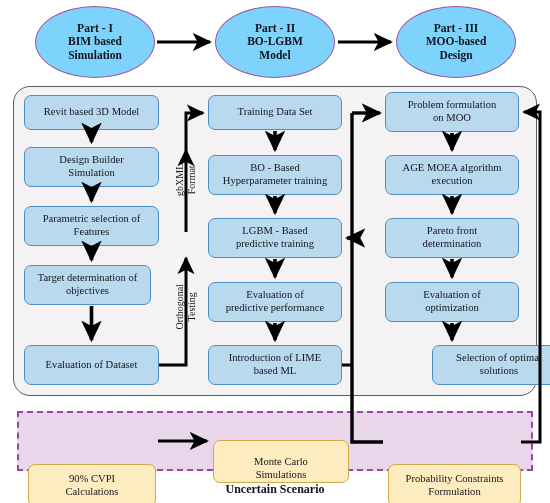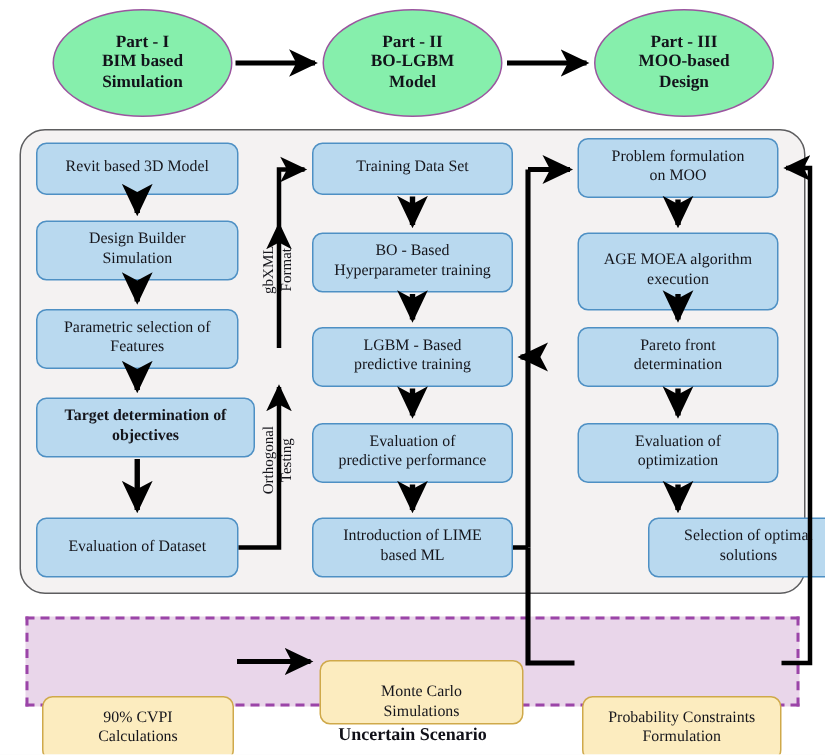--- a/index.html
+++ b/index.html
@@ -12,21 +12,21 @@
     width: 550px;
     height: 503px;
     background: #ffffff;
     font-family: "Liberation Serif", "DejaVu Serif", serif;
     overflow: hidden;
   }
 
   
   .ellipse {
     position: absolute;
-    background: #86efac;
+    background: #7dd3fc;
     border: 1.6px solid #9b559f;
     border-radius: 50%;
     display: flex;
     align-items: center;
     justify-content: center;
     text-align: center;
     font-weight: bold;
     font-size: 11.5px;
     line-height: 1.18;
     color: #12121a;
@@ -145,21 +145,21 @@
     <span style="white-space:pre-line">Revit based 3D Model</span>
   </div>
   <div class="pbox" style="left:24px; top:147px; width:135px; height:40px;">
     <span style="white-space:pre-line">Design Builder
 Simulation</span>
   </div>
   <div class="pbox" style="left:24px; top:206px; width:135px; height:40px;">
     <span style="white-space:pre-line">Parametric selection of
 Features</span>
   </div>
-  <div class="pbox" style="left:24px; top:265px; width:146px; height:40px;font-weight:bold;">
+  <div class="pbox" style="left:24px; top:265px; width:127px; height:40px;">
     <span style="white-space:pre-line">Target determination of
 objectives</span>
   </div>
   <div class="pbox" style="left:24px; top:345px; width:135px; height:40px;">
     <span style="white-space:pre-line">Evaluation of Dataset</span>
   </div>
 
   <div class="pbox" style="left:208px; top:95px; width:134px; height:35px;">
     <span style="white-space:pre-line">Training Data Set</span>
   </div>
@@ -177,21 +177,21 @@
   </div>
   <div class="pbox" style="left:208px; top:345px; width:134px; height:40px;">
     <span style="white-space:pre-line">Introduction of LIME
 based ML</span>
   </div>
 
   <div class="pbox" style="left:385px; top:92px; width:134px; height:40px;">
     <span style="white-space:pre-line">Problem formulation
 on MOO</span>
   </div>
-  <div class="pbox" style="left:385px; top:155px; width:134px; height:52px;">
+  <div class="pbox" style="left:385px; top:155px; width:134px; height:40px;">
     <span style="white-space:pre-line">AGE MOEA algorithm
 execution</span>
   </div>
   <div class="pbox" style="left:385px; top:218px; width:134px; height:40px;">
     <span style="white-space:pre-line">Pareto front
 determination</span>
   </div>
   <div class="pbox" style="left:385px; top:282px; width:134px; height:40px;">
     <span style="white-space:pre-line">Evaluation of
 optimization</span>

